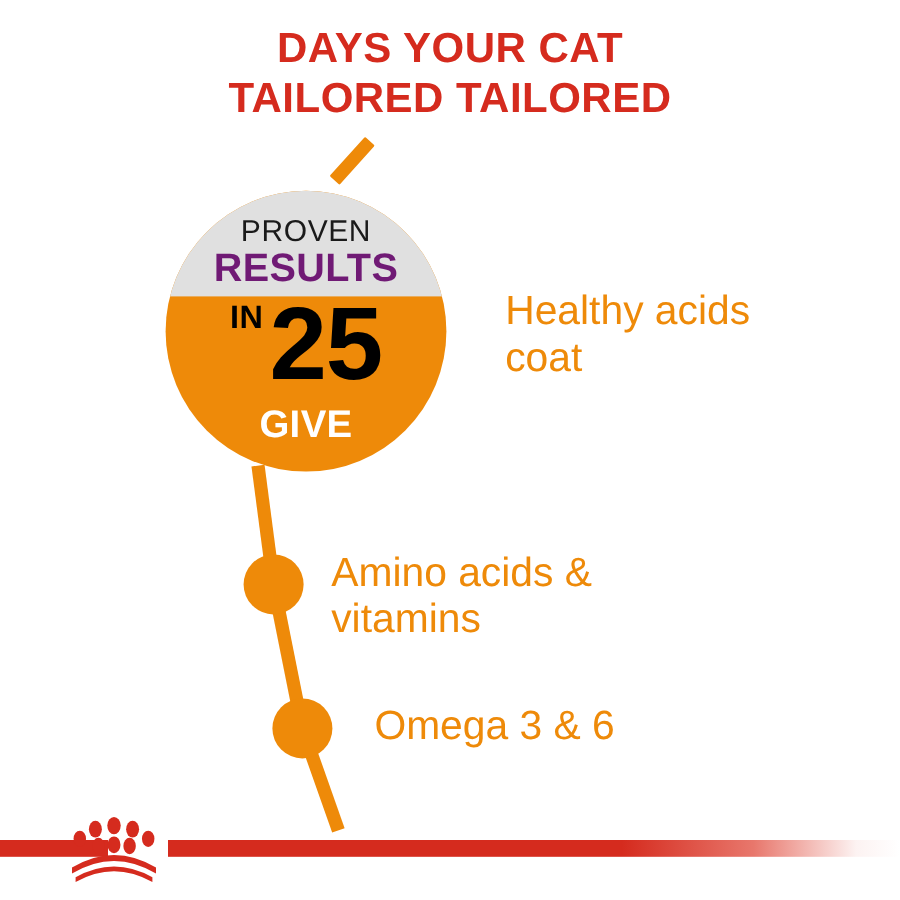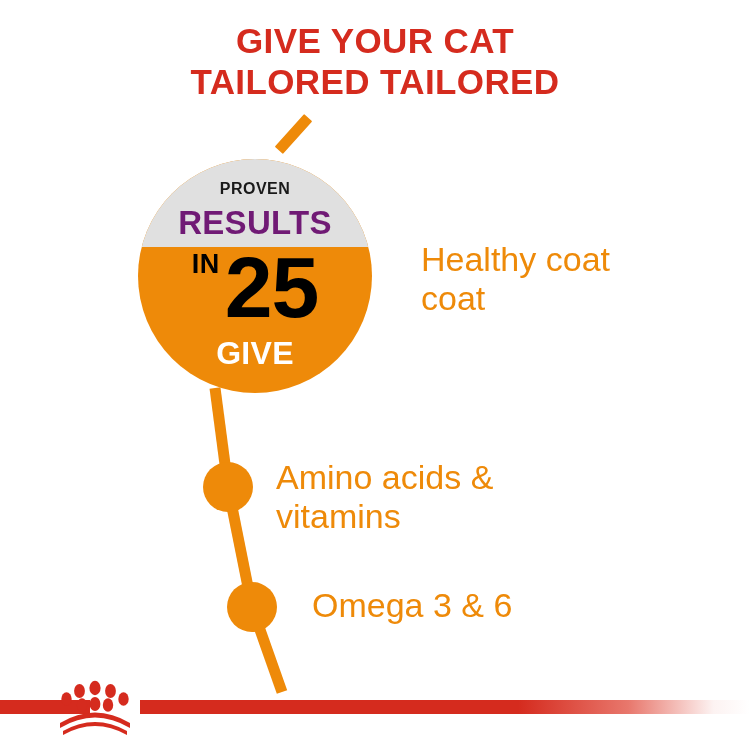--- a/index.html
+++ b/index.html
@@ -73,22 +73,22 @@
     display: flex;
     flex-direction: column;
     align-items: center;
   }
   .proven {
     position: absolute;
     top: 22px;
     left: 0; width: 234px;
     text-align: center;
     color: #1a1a1a;
-    font-weight: bold;
-    font-size: 16px;
+    font-weight: normal;
+    font-size: 25px;
     line-height: 1;
     letter-spacing: 0.5px;
   }
   .results {
     position: absolute;
     top: 47px;
     left: 0; width: 234px;
     text-align: center;
     color: #701a75;
     font-weight: bold;
@@ -178,21 +178,21 @@
     width: 80px;
     height: 58px;
   }
 </style>
 </head>
 <body>
 
 <div id="root">
 
   <div class="headline">
-    <span class="l1">GIVE YOUR CAT</span>
+    <span class="l1">DAYS YOUR CAT</span>
     <span class="l2">TAILORED TAILORED</span>
   </div>
 
   <div class="dash"></div>
 
   <svg class="connector" viewBox="0 0 750 750" xmlns="http://www.w3.org/2000/svg">
     <path d="M 215 388 L 228 487" stroke="#ee8a09" stroke-width="11" fill="none" stroke-linecap="butt"></path>
     <path d="M 228 487 L 252 607" stroke="#ee8a09" stroke-width="11" fill="none" stroke-linecap="butt"></path>
     <path d="M 252 607 L 282 692" stroke="#ee8a09" stroke-width="11" fill="none" stroke-linecap="butt"></path>
     <circle cx="228" cy="487" r="25" fill="#ee8a09"></circle>
@@ -206,21 +206,21 @@
       <div class="results">RESULTS</div>
       <div class="in-row">
         <span class="in-word">IN</span>
         <span class="num">25</span>
       </div>
       <div class="days">GIVE</div>
     </div>
   </div>
 
   <div class="benefit b1">
-    <span>Healthy coat</span>
+    <span>Healthy acids</span>
     <span>coat</span>
   </div>
 
   <div class="benefit b2">
     <span>Amino acids &amp;</span>
     <span>vitamins</span>
   </div>
 
   <div class="benefit b3">
     <span>Omega 3 &amp; 6</span>

